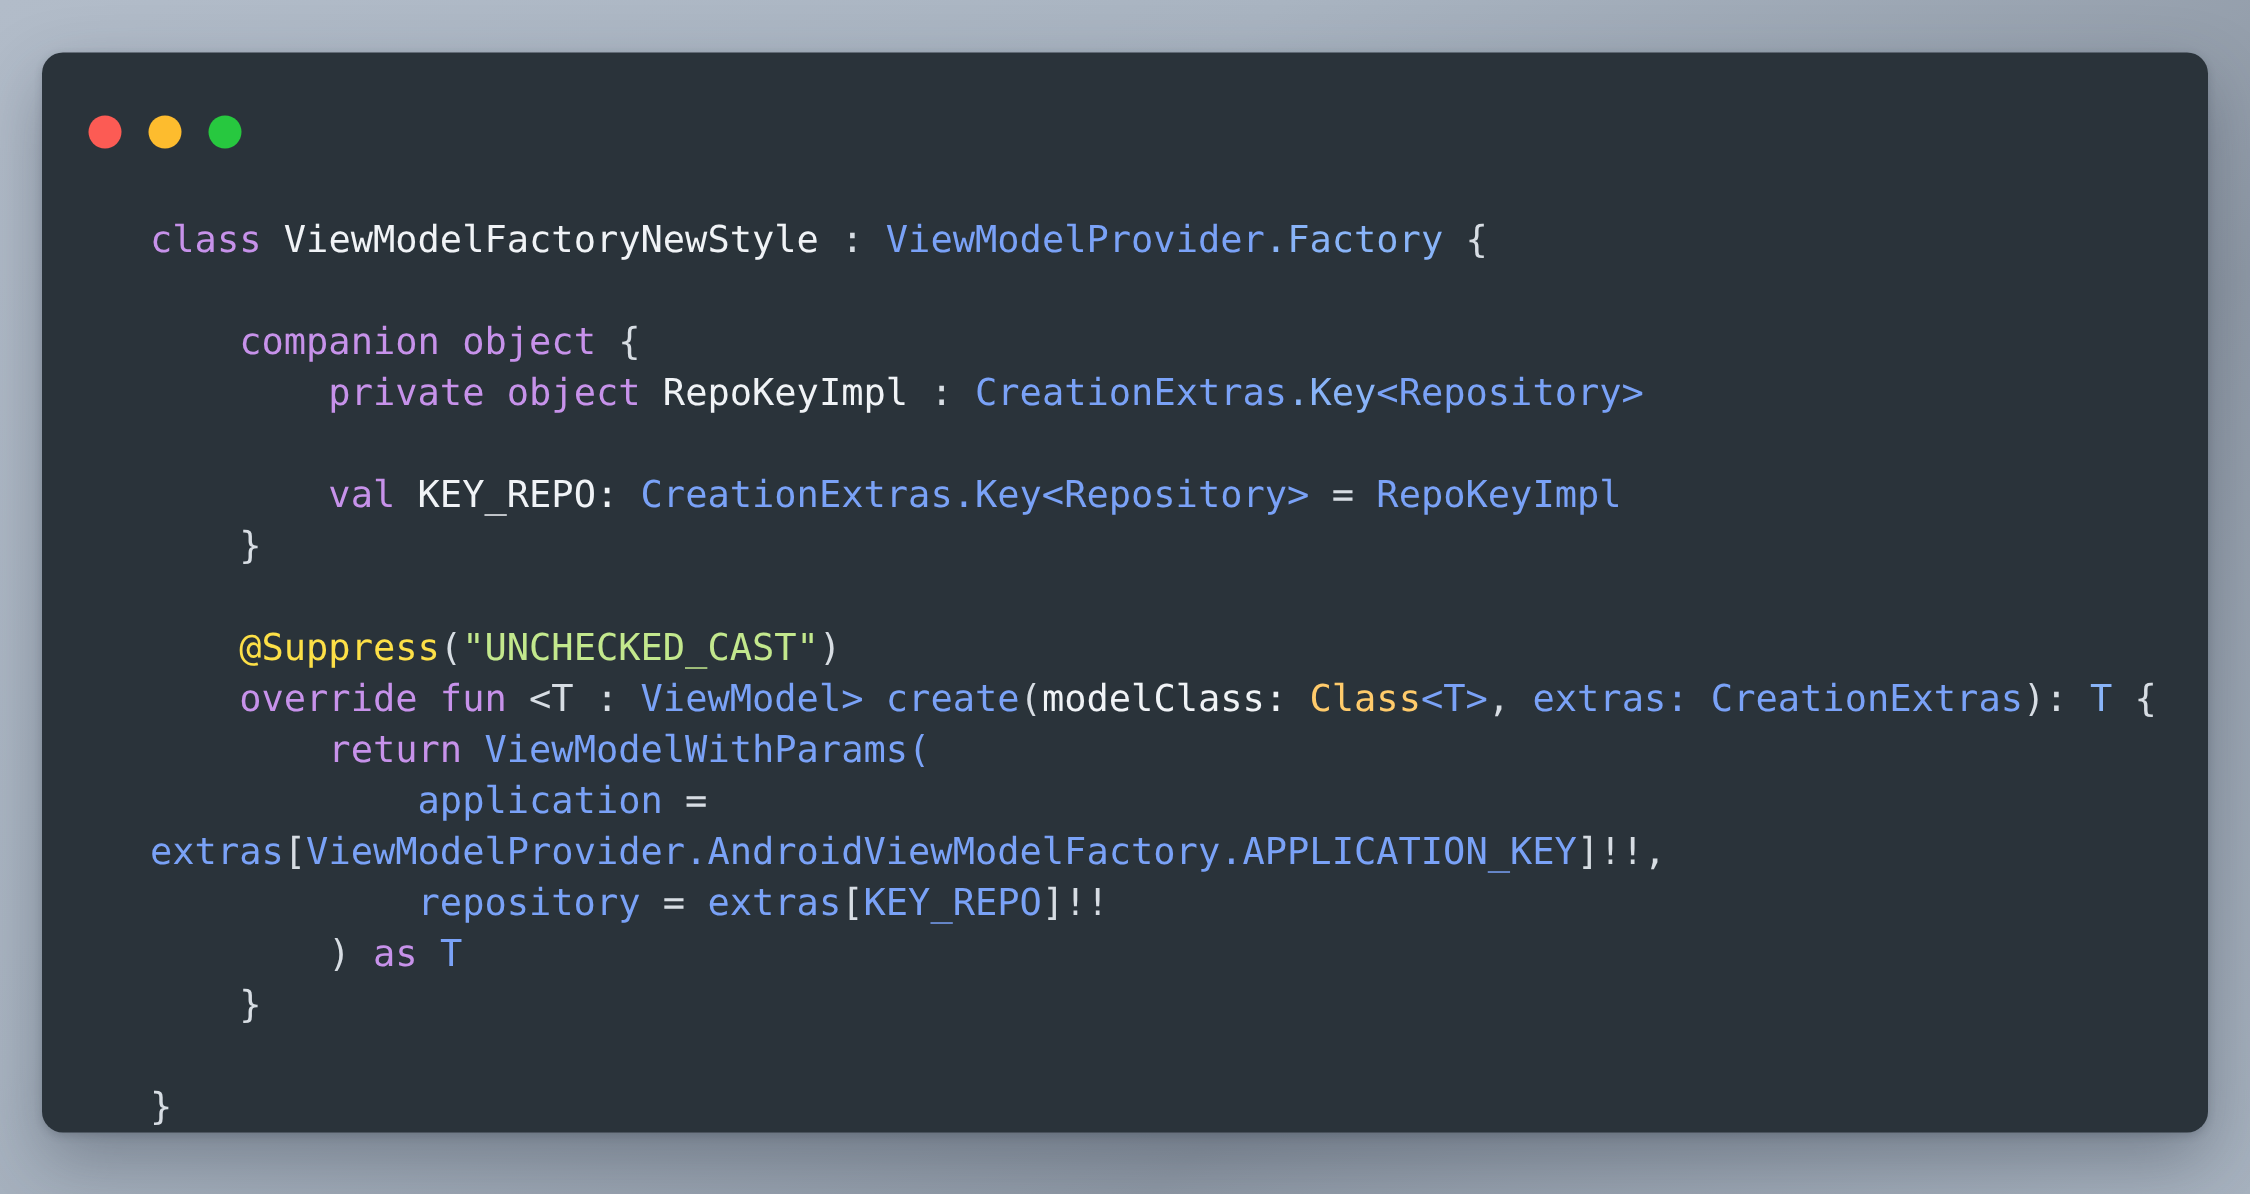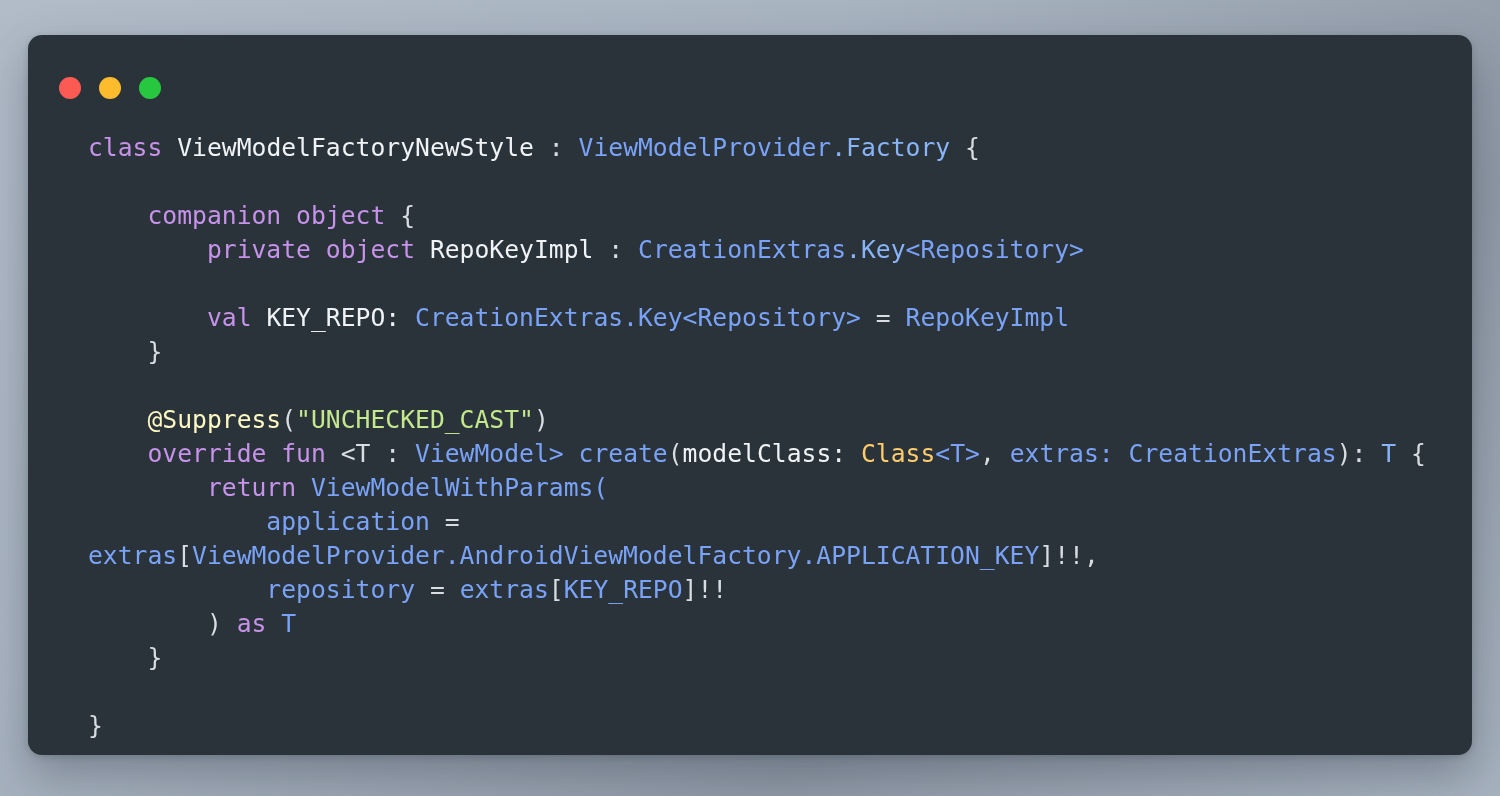--- a/index.html
+++ b/index.html
@@ -69,39 +69,39 @@
     position: absolute;
     left: 0;
     top: 96px;
     right: 0;
     bottom: 0;
     padding: 0;
     overflow: hidden;
   }
 
   pre.code {
-    margin: 0;
+    margin: 12px;
     padding: 0 0 0 60px;
     font-family: "DejaVu Sans Mono", monospace;
     font-size: 24.7px;
     line-height: 34px;
     color: #d7dde3;
     white-space: pre;
     tab-size: 4;
   }
 
   .ln { display: block; height: 34px; }
 
   
   .kw   { color: #c792ea; }   
   .typ  { color: #f0f3f6; }   
   .ref  { color: #7aa2f7; }   
   .ref2 { color: #89b4f8; }   
   .pun  { color: #d7dde3; }   
-  .ann  { color: #fef9c3; }   
+  .ann  { color: #fde047; }   
   .str  { color: #c3e88d; }   
   .cls  { color: #ffcb6b; }   
 </style>
 </head>
 <body>
 
 <div class="window-wrap">
   <div class="code-window">
 
     <div class="titlebar">

